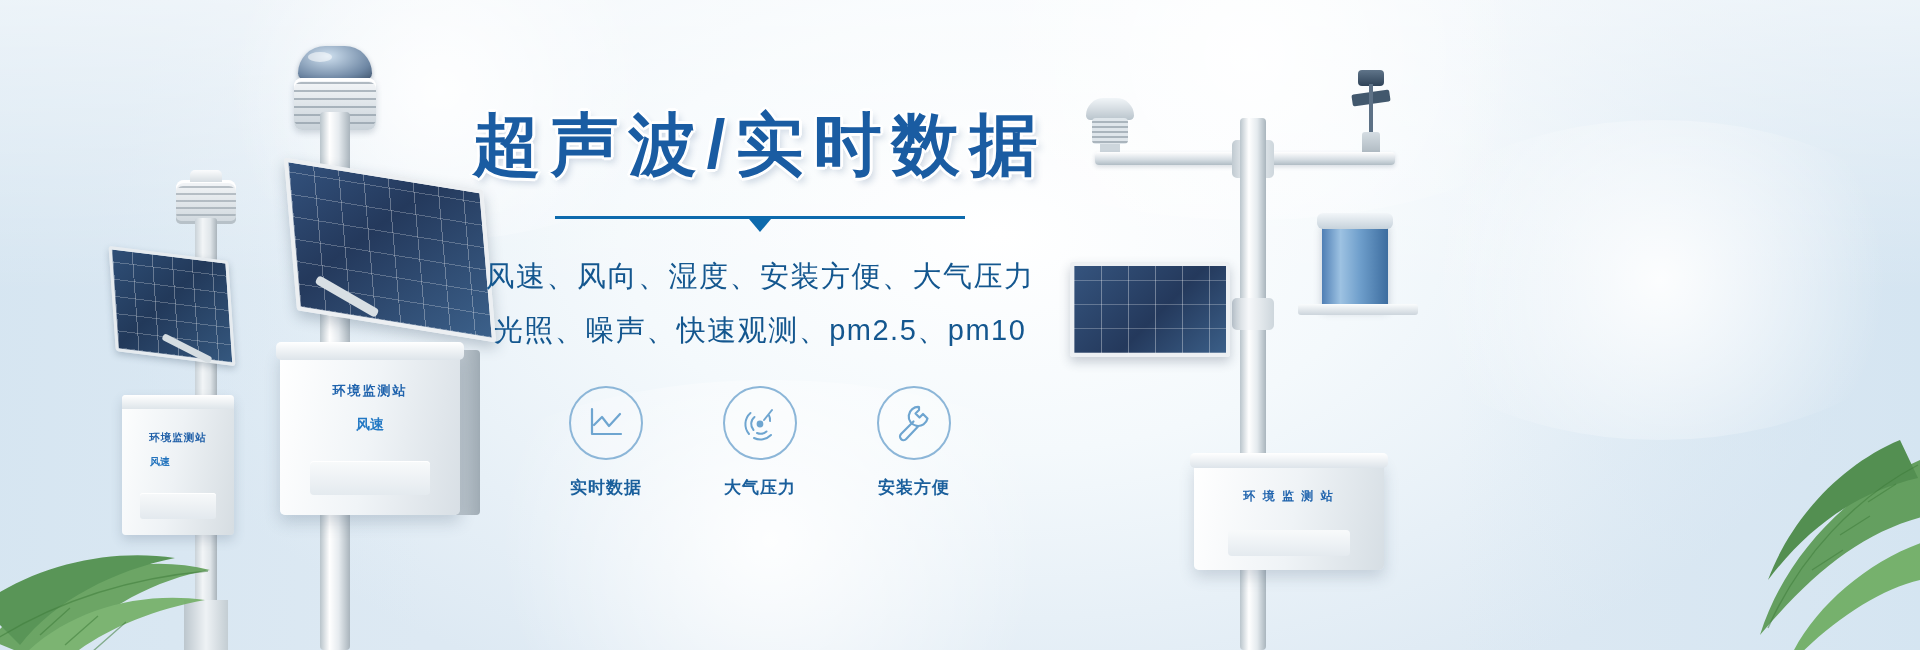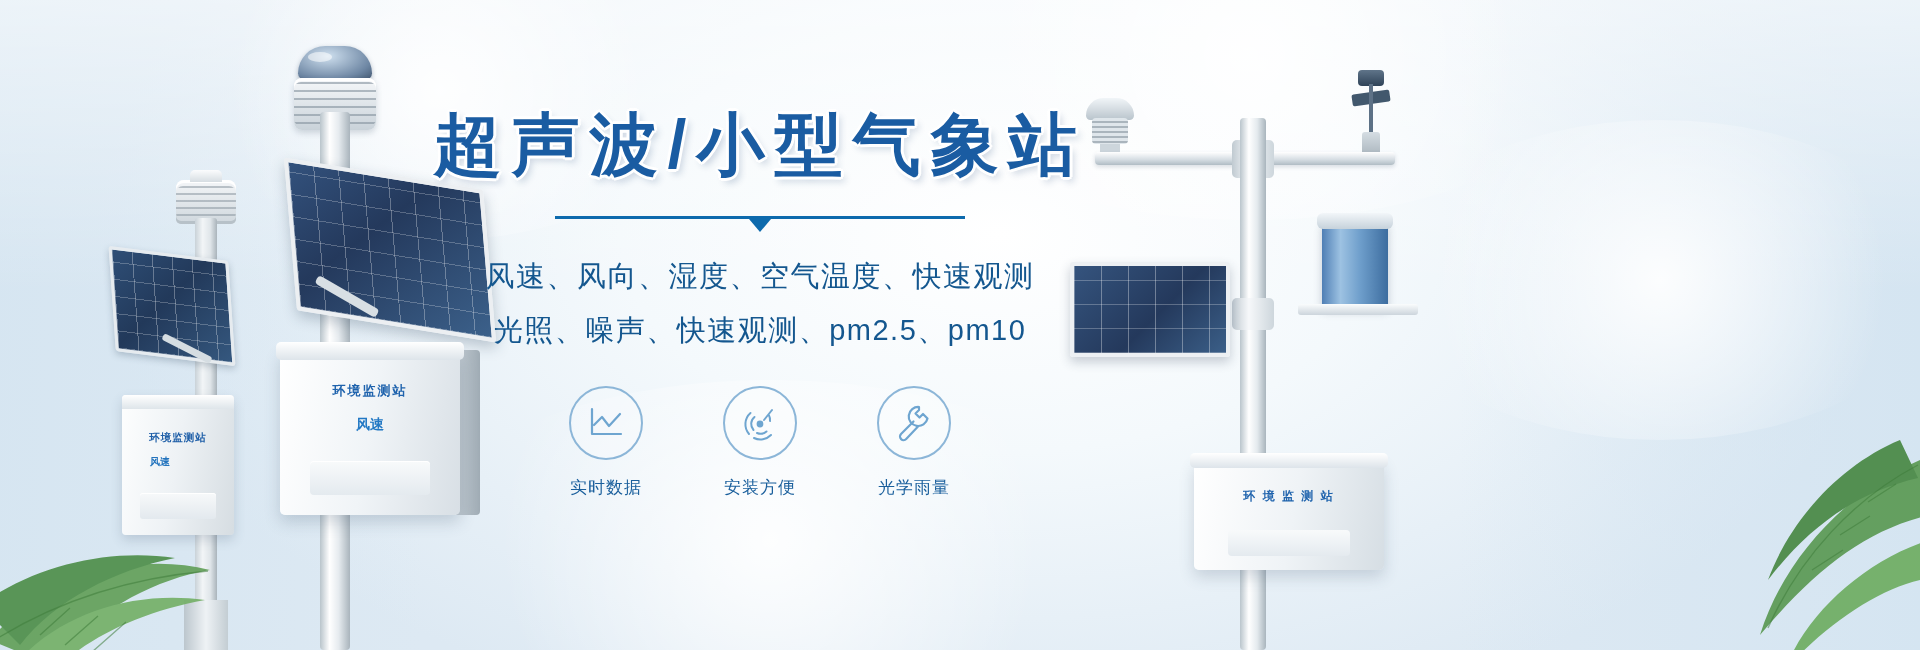--- a/index.html
+++ b/index.html
@@ -295,21 +295,21 @@
   .sub {
     margin-top:26px;
     font-size:29px; color:#14578f; letter-spacing:1.5px; line-height:1.72;
     white-space:nowrap;
   }
 
   
   .features {
     display:flex; justify-content:center; gap:36px; margin-top:30px;
   }
-  .feature { width:118px; text-align:center; }
+  .feature { width:118px; text-align:center;font-weight:bold; }
   .fcircle {
     width:74px; height:74px; margin:0 auto;
     border:2px solid #8cb6d8; border-radius:50%;
     display:flex; align-items:center; justify-content:center;
     background:rgba(255,255,255,.22);
   }
   .fcircle svg { display:block; }
   .flabel {
     margin-top:16px; font-size:17px; color:#1a5f9c; letter-spacing:1px; white-space:nowrap;
   }
@@ -401,28 +401,28 @@
       <path d="M300 20 C240 45 190 100 168 160 C210 105 258 72 318 58 Z" fill="#4a8945"></path>
     </g>
     <g stroke="#3c7a38" stroke-width="1.4" opacity="0.5" fill="none">
       <path d="M318 45 C255 78 200 136 168 208"></path>
       <path d="M268 82 L296 64 M240 115 L270 96 M212 150 L243 130"></path>
     </g>
   </svg>
 
   <div class="content">
 
-    <div class="title">超声波/小型气象站</div>
+    <div class="title">超声波/实时数据</div>
 
     <div class="rule-wrap">
       <div class="rule"></div>
       <div class="rule-tri"></div>
     </div>
 
-    <div class="sub">风速、风向、湿度、空气温度、快速观测</div>
+    <div class="sub">风速、风向、湿度、安装方便、大气压力</div>
     <div class="sub" style="margin-top:4px">光照、噪声、快速观测、pm2.5、pm10</div>
 
     <div class="features">
 
       <div class="feature">
         <div class="fcircle">
           <svg width="40" height="38" viewBox="0 0 40 38" fill="none" stroke="#6ea5d0" stroke-width="2.2" stroke-linecap="round" stroke-linejoin="round">
             <path d="M6 5 V30 H35"></path>
             <path d="M8 21 L16 13 L23 22 L34 10"></path>
           </svg>
@@ -435,29 +435,29 @@
           <svg width="42" height="42" viewBox="0 0 42 42" fill="none" stroke="#6ea5d0" stroke-width="2" stroke-linecap="round">
             <circle cx="21" cy="22" r="3.4" fill="#6ea5d0" stroke="none"></circle>
             <path d="M25 18 L33 8"></path>
             <path d="M14.5 28 A9 9 0 0 1 15.5 15"></path>
             <path d="M10 32 A15 15 0 0 1 11.5 11"></path>
             <path d="M27.5 29.5 A9 9 0 0 1 18 31"></path>
             <path d="M32 33 A15 15 0 0 1 15 36"></path>
             <path d="M30 13.5 A9 9 0 0 1 31 19"></path>
           </svg>
         </div>
-        <div class="flabel">安装方便</div>
+        <div class="flabel">大气压力</div>
       </div>
 
 
       <div class="feature">
         <div class="fcircle">
           <svg width="42" height="42" viewBox="0 0 42 42" fill="none" stroke="#6ea5d0" stroke-width="2.2" stroke-linecap="round" stroke-linejoin="round">
             <path d="M27 5 A9.5 9.5 0 1 0 35.5 16.5 L31 12 L27.5 15.5 L23.5 11.5 L27 8 Z" transform="translate(-1,0)"></path>
             <path d="M20.5 19.5 L8 32 a3.6 3.6 0 0 0 5.2 5 L25 24.5"></path>
           </svg>
         </div>
-        <div class="flabel">光学雨量</div>
+        <div class="flabel">安装方便</div>
       </div>
 
     </div>
   </div>
 </div>
 
 </body></html>

